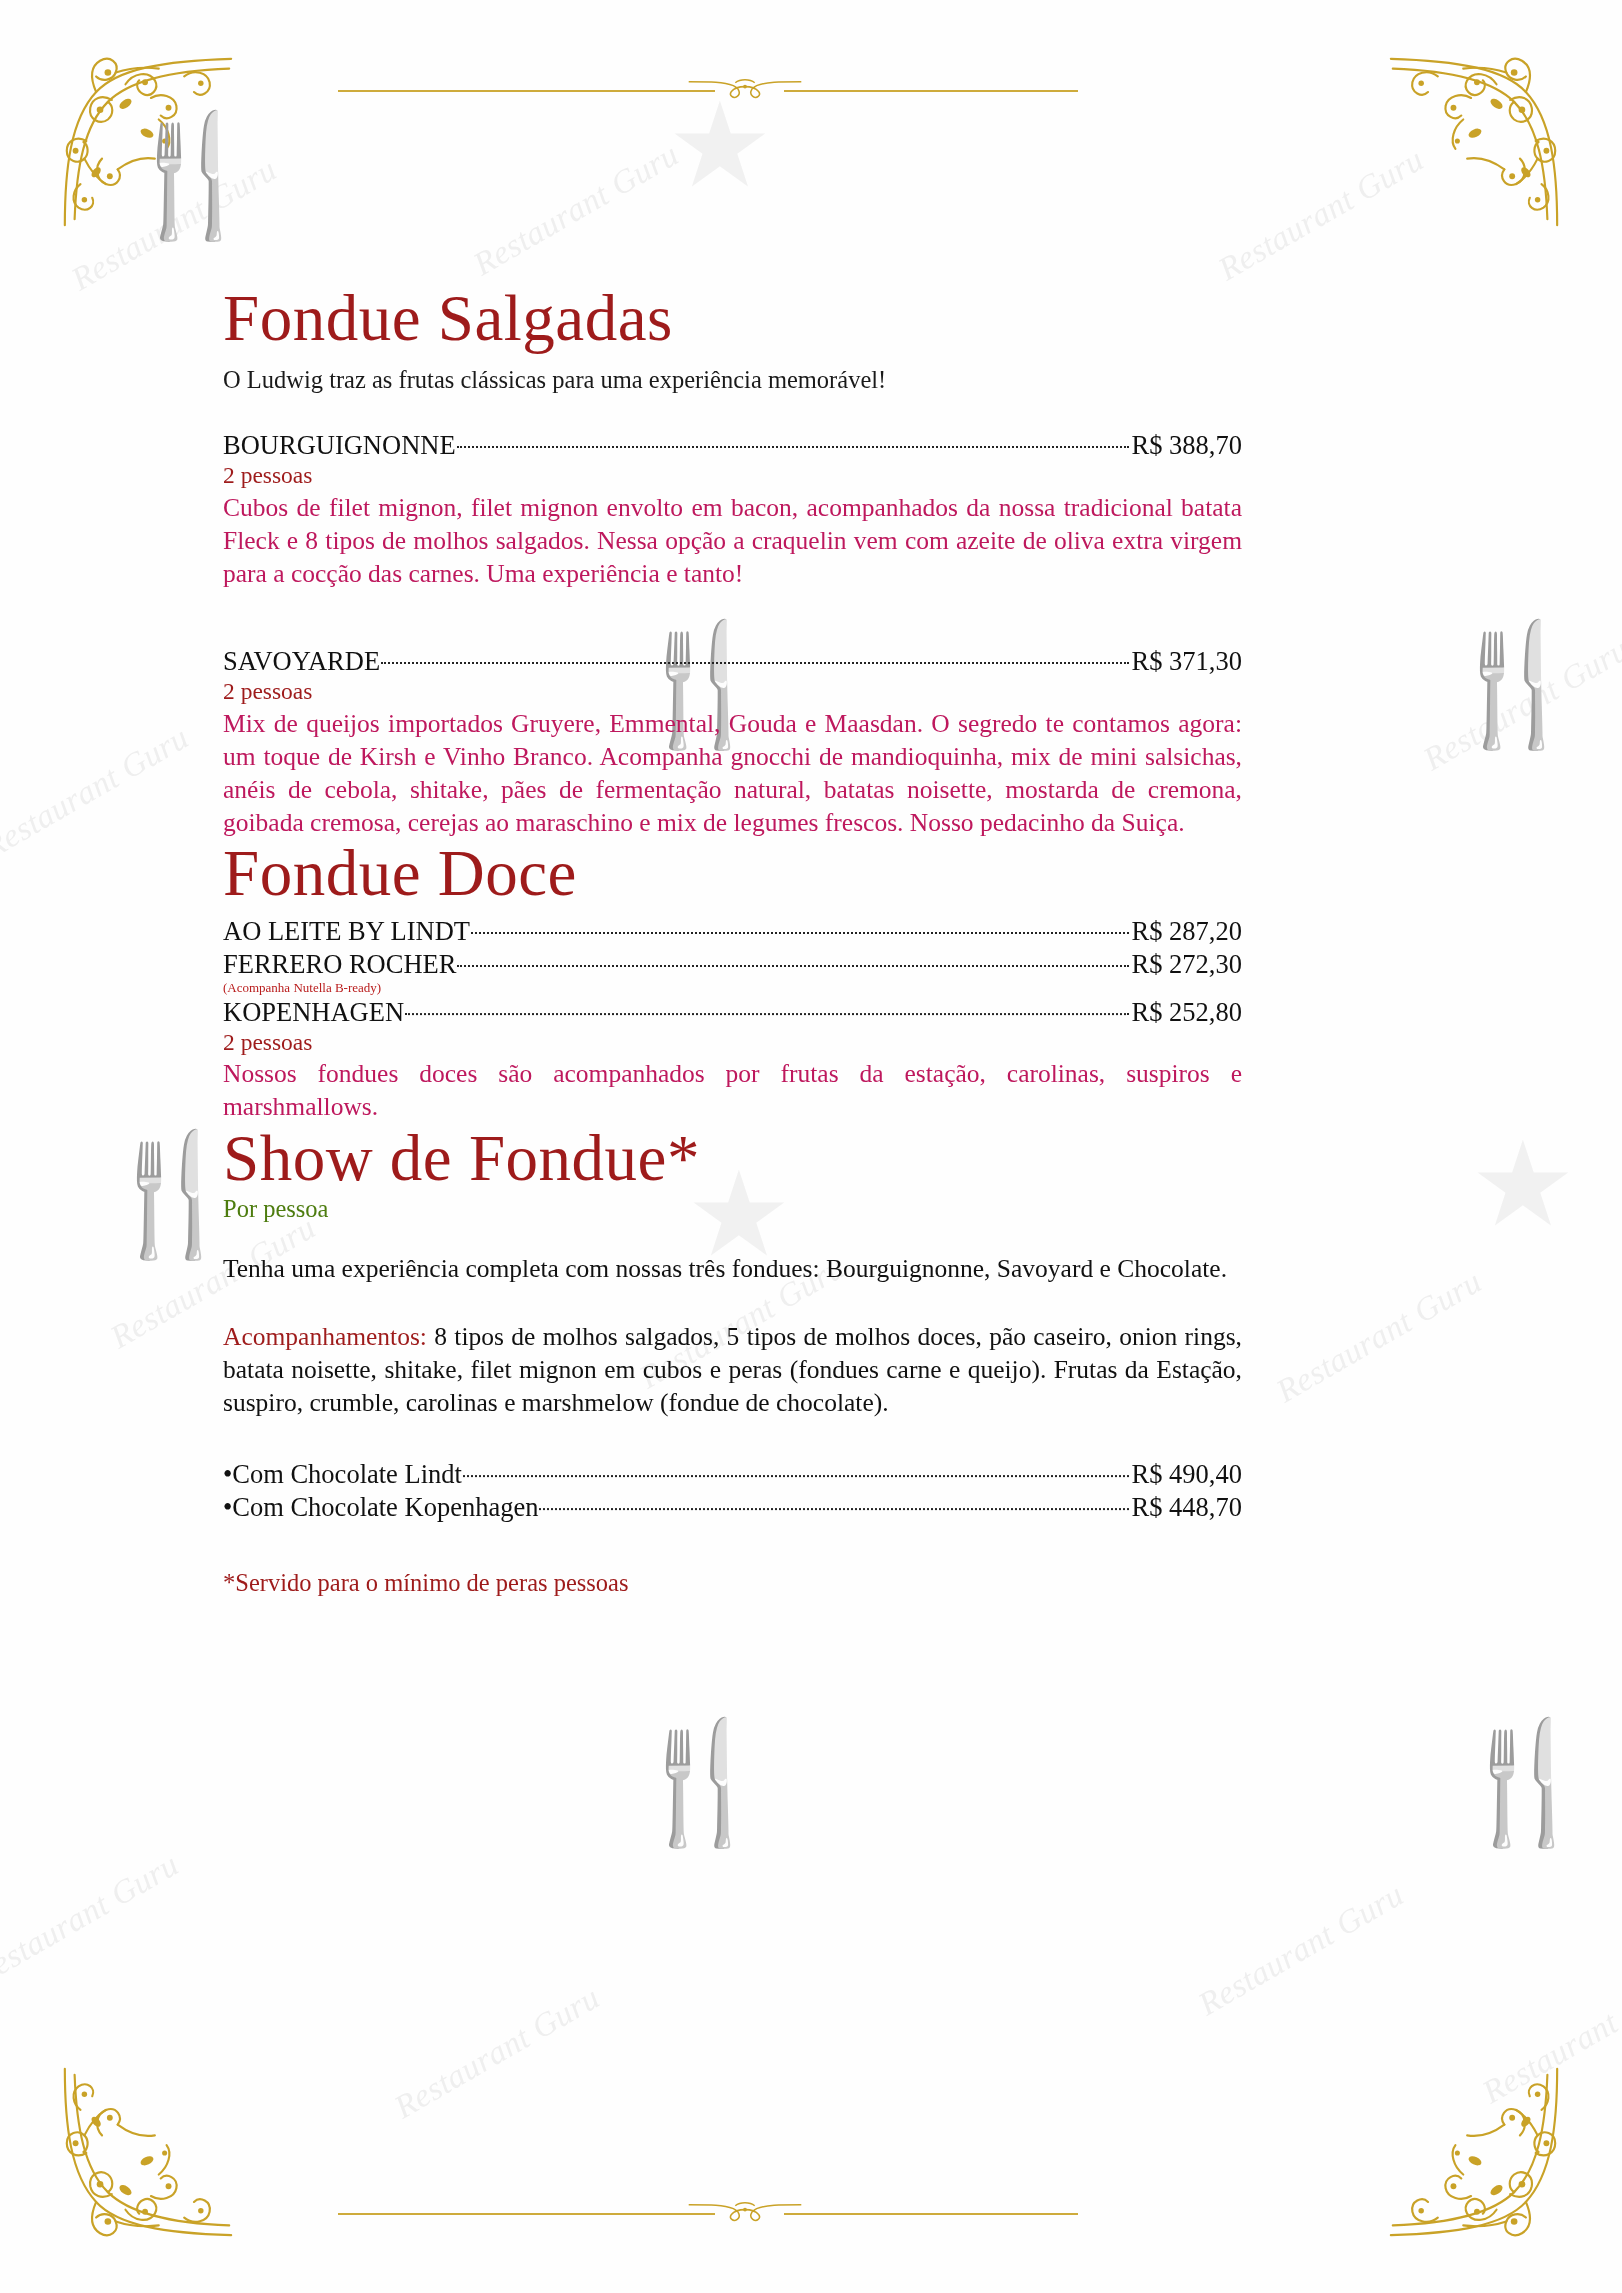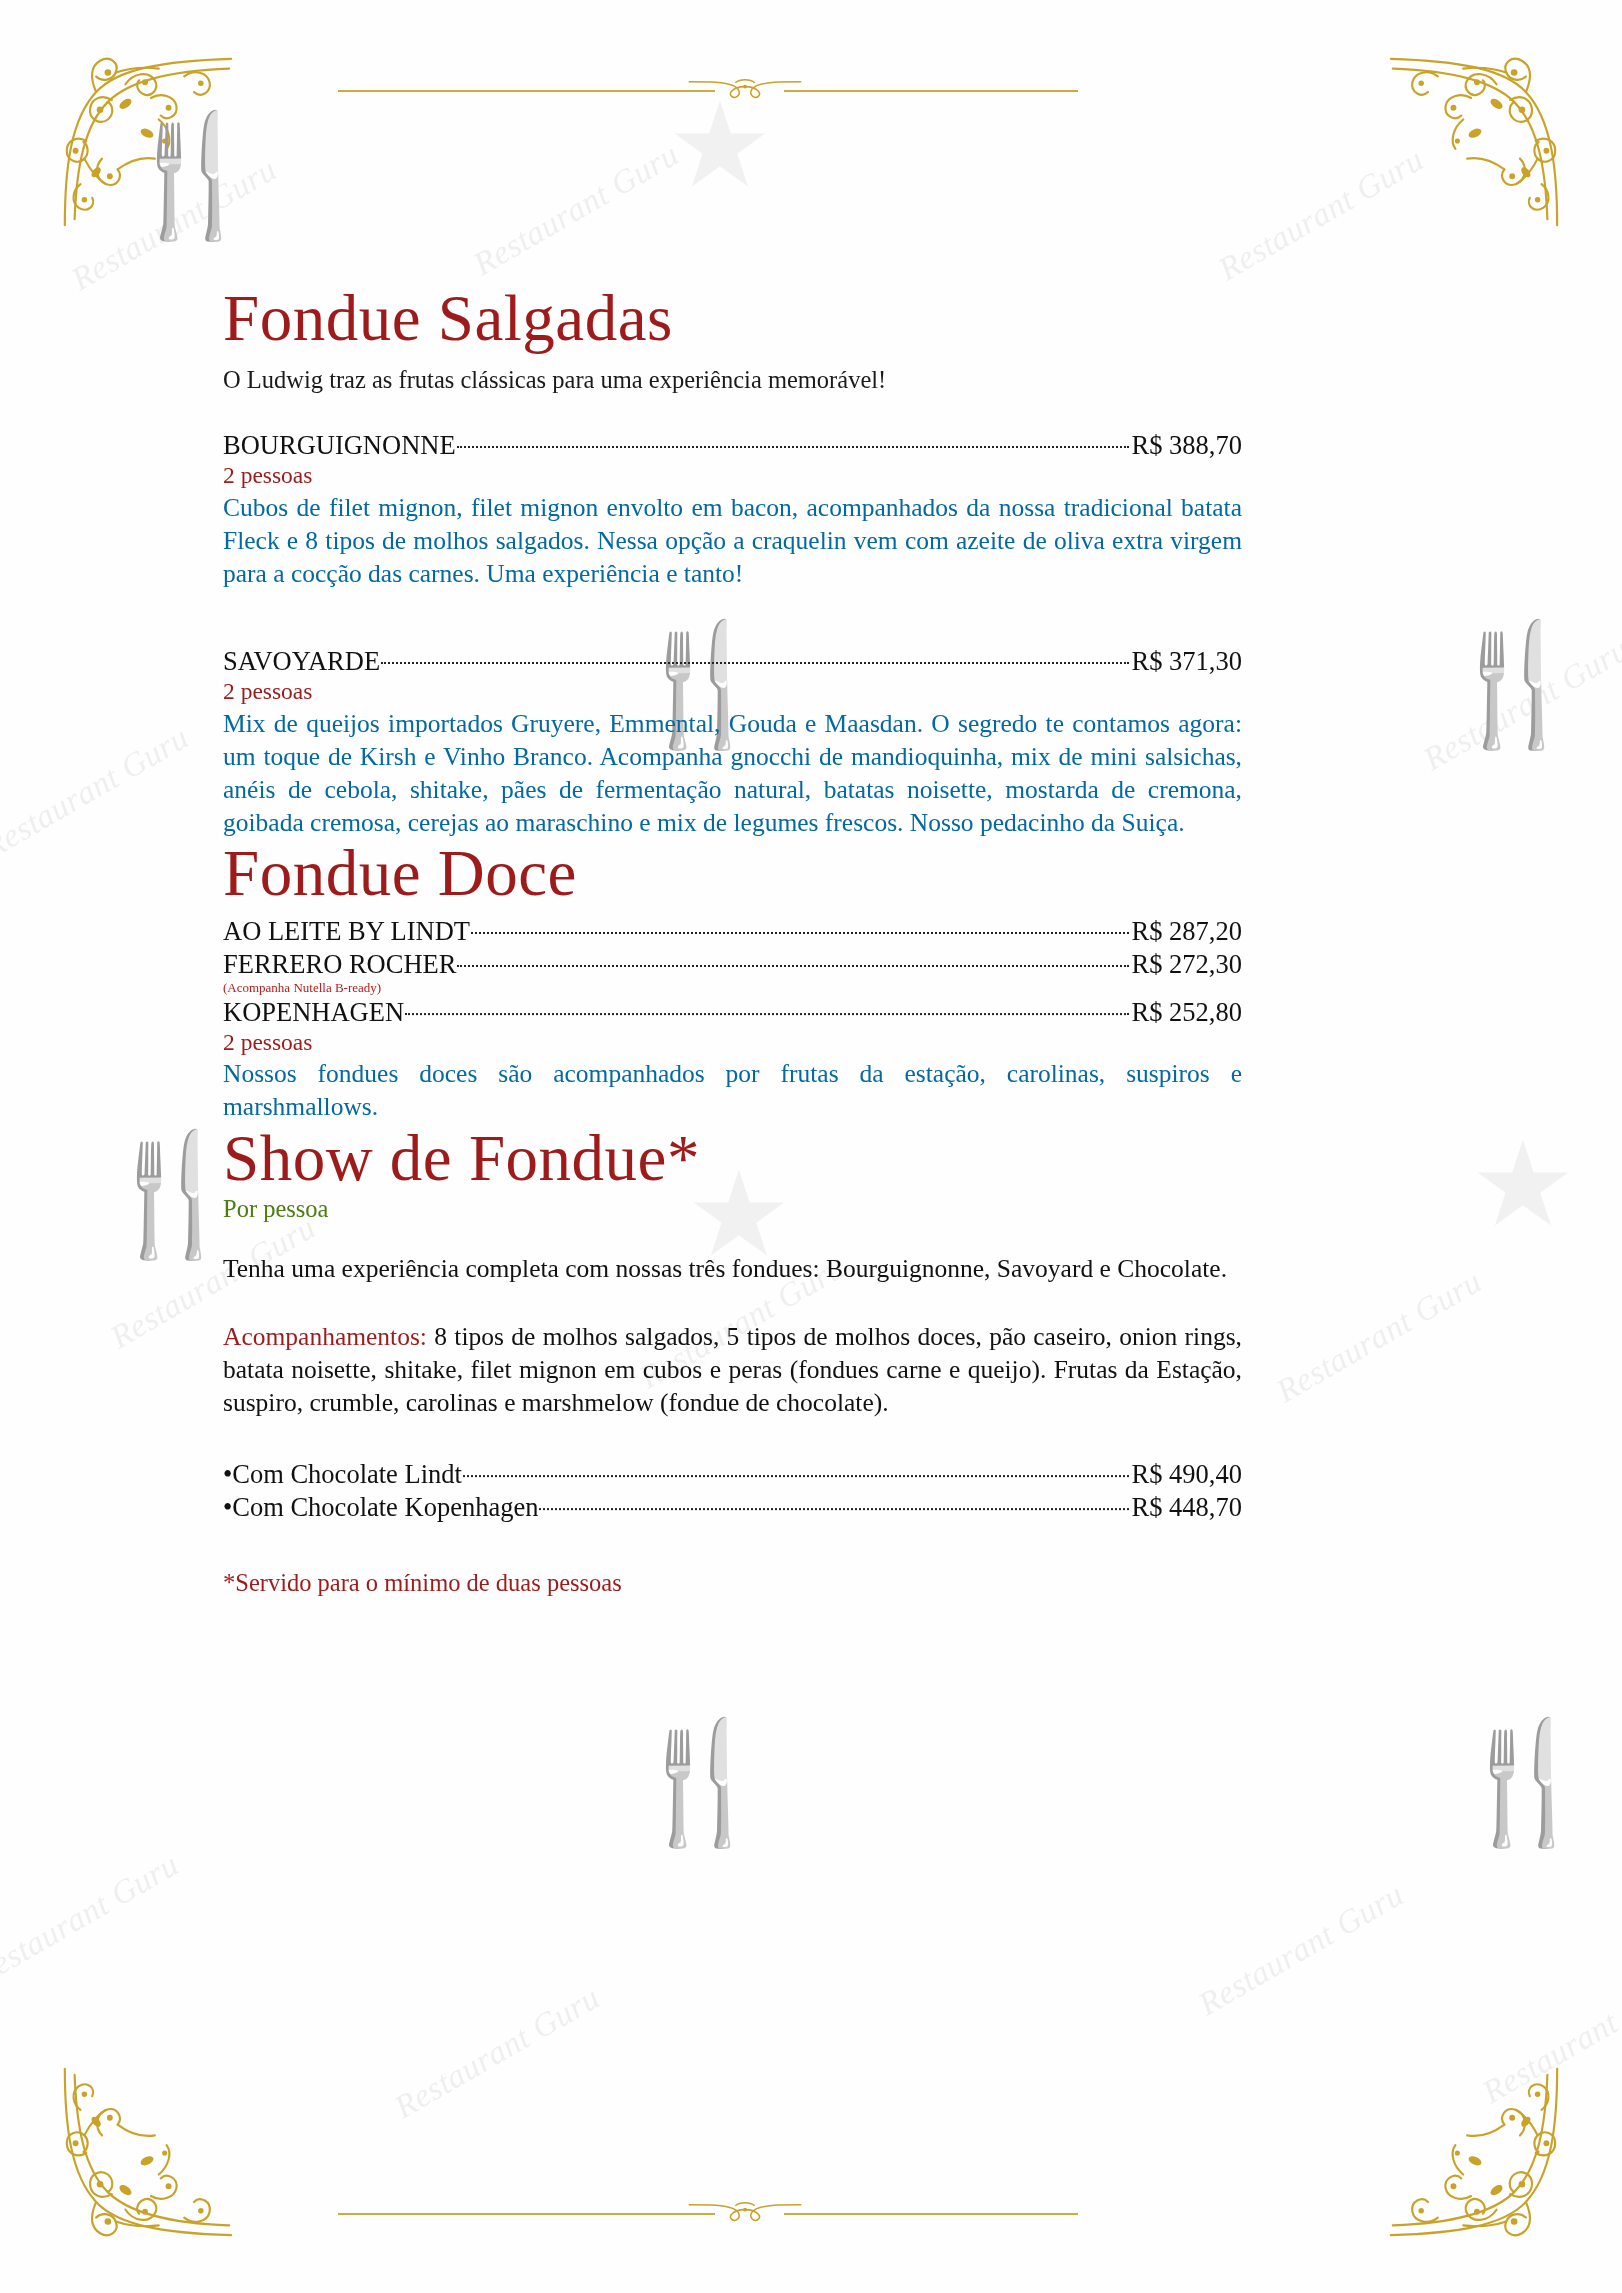--- a/index.html
+++ b/index.html
@@ -127,21 +127,21 @@
 
   .serves {
     color: #9e1b1b;
     font-size: 23.5px;
     line-height: 1.25;
     margin: 0;
   }
 
   .desc {
     font-size: 25.5px;
-    color: #0369a1;
+    color: #be185d;
     text-align: justify;
     line-height: 1.3;
     margin: 0;
   }
 
   .paren-note {
     font-size: 13px;
     color: #b91c1c;
     line-height: 1.2;
     margin: 0;
@@ -431,17 +431,17 @@
         <span class="leader"></span>
         <span class="item-price">R$ 490,40</span>
       </div>
       <div class="item-row bullet-row">
         <span class="item-name">•Com Chocolate Kopenhagen </span>
         <span class="leader"></span>
         <span class="item-price">R$ 448,70</span>
       </div>
     </div>
 
-    <p class="footnote">*Servido para o mínimo de duas pessoas</p>
+    <p class="footnote">*Servido para o mínimo de peras pessoas</p>
 
   </div>
 </div>
 
 
 </body></html>

